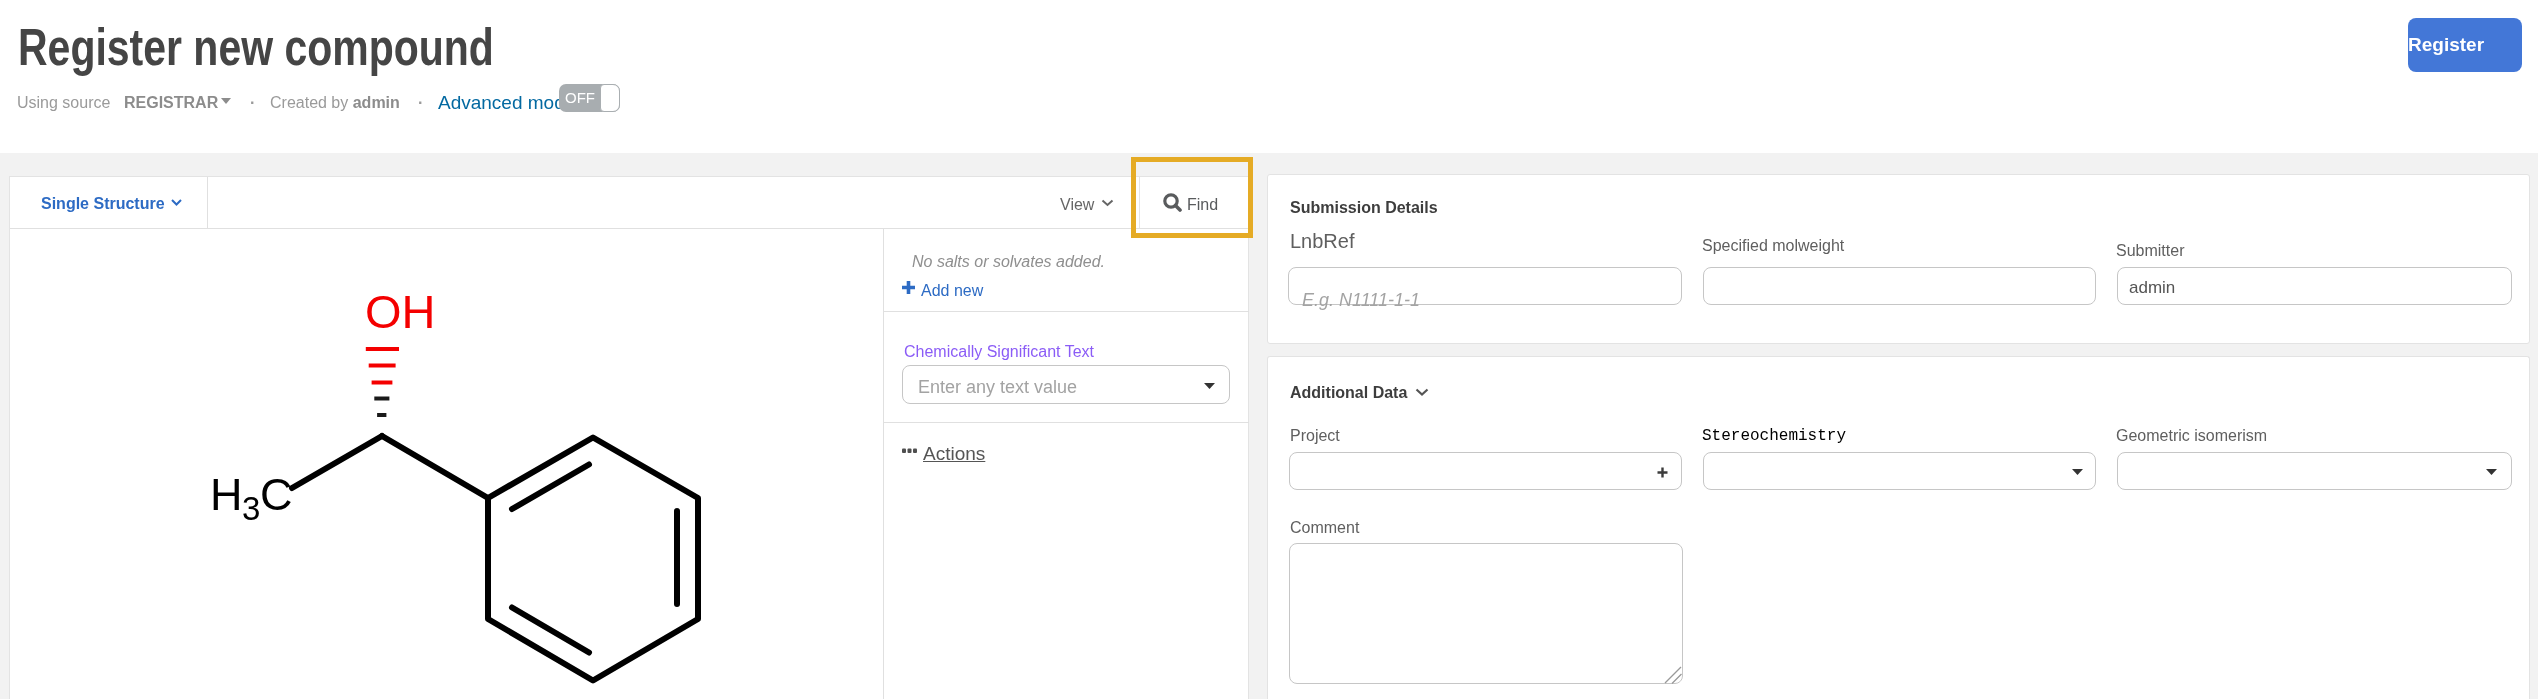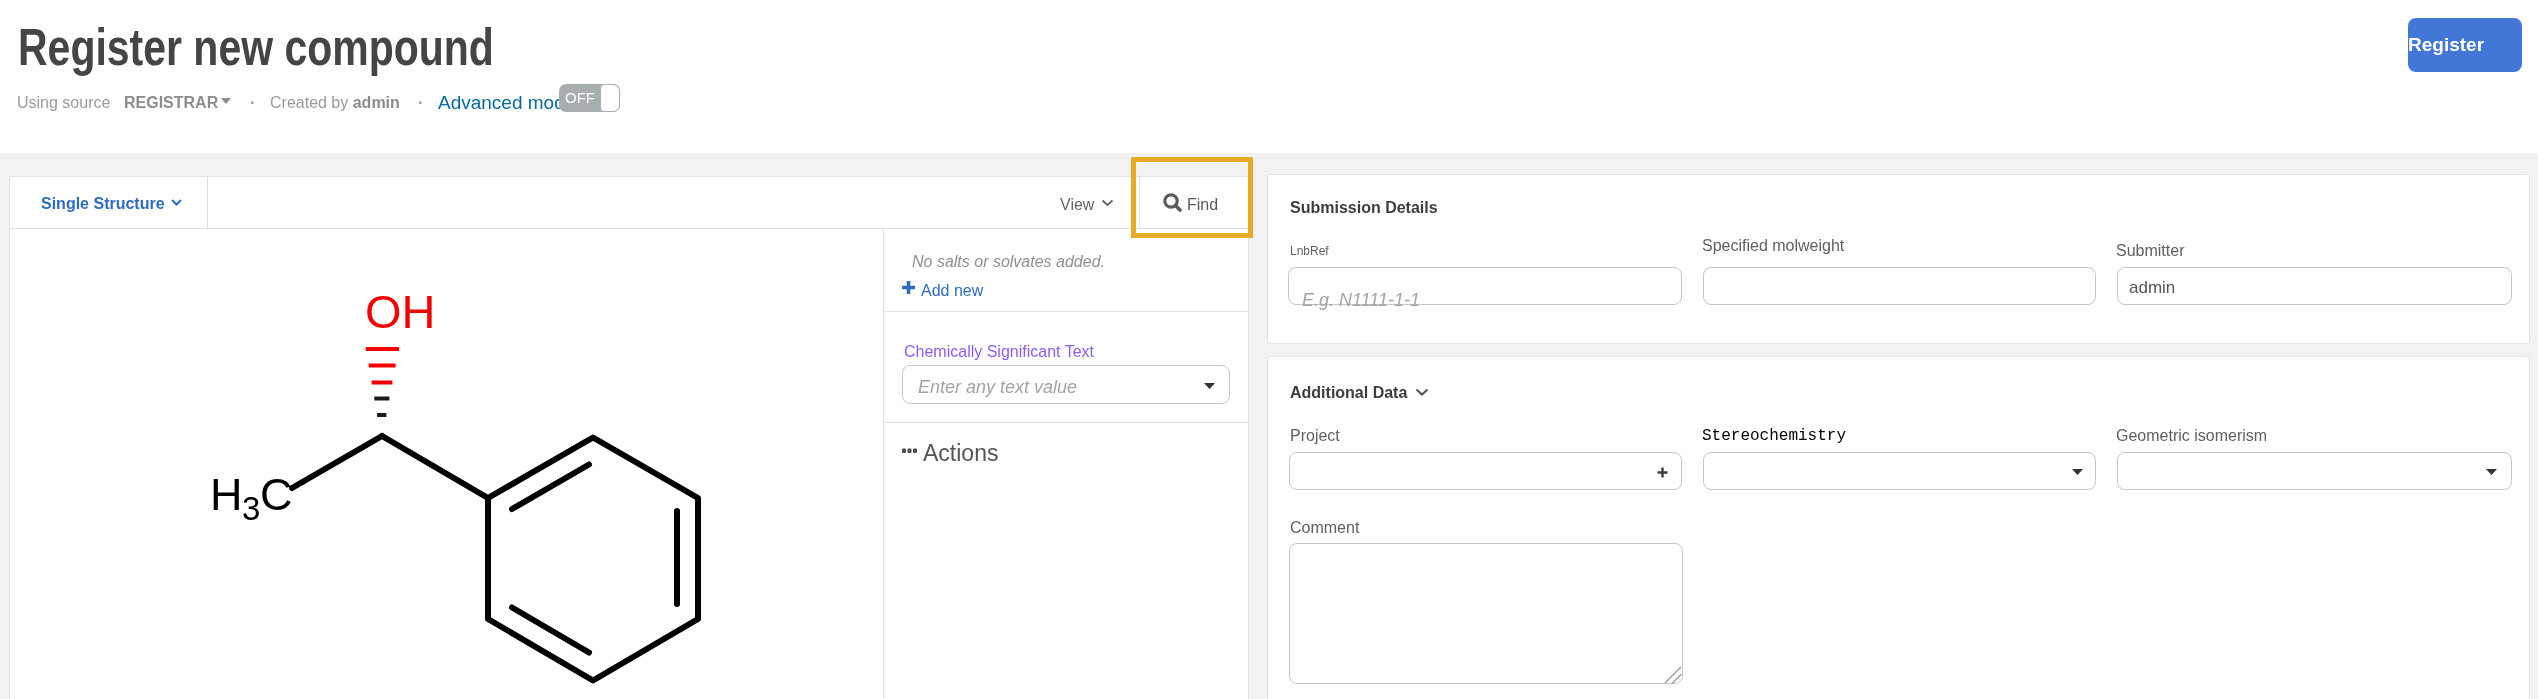--- a/index.html
+++ b/index.html
@@ -56,32 +56,32 @@
 <div class="abs" style="left:883px;top:229px;width:1px;height:470px;background:#e0e0e0;"></div>
 <div class="txt" style="left:904px;top:253.5px;font-size:16px;line-height:16px;font-style:italic;color:#8f8f8f;margin-left:8px;">No salts or solvates added.</div>
 <svg class="abs" style="left:901px;top:280px;" width="15" height="15" viewBox="0 0 15 15">
     <path d="M7.5 1 V14 M1 7.5 H14" stroke="#2d6bc4" stroke-width="3.6"></path>
   </svg>
 <div class="txt" style="left:921px;top:282.5px;font-size:16px;line-height:16px;color:#2d6bc4;">Add new</div>
 <div class="abs" style="left:884px;top:311px;width:365px;height:1px;background:#e0e0e0;"></div>
 
 <div class="txt" style="left:904px;top:343.5px;font-size:16px;line-height:16px;color:#8b5cf6;">Chemically Significant Text</div>
 <div class="abs" style="left:902px;top:365px;width:328px;height:39px;border:1px solid #c6c6c6;border-radius:8px;background:#fff;"></div>
-<div class="txt" style="left:918px;top:377.5px;font-size:18px;line-height:18px;font-style:italic;color:#a3a3a3;">Enter any text value</div>
+<div class="txt" style="left:918px;top:377.5px;font-size:18px;line-height:18px;color:#a3a3a3;">Enter any text value</div>
 <svg class="abs" style="left:1204px;top:382.5px;" width="11" height="6" viewBox="0 0 11 6">
     <path d="M0 0 L11 0 L5.5 6 Z" fill="#333"></path>
   </svg>
 <div class="abs" style="left:884px;top:422px;width:365px;height:1px;background:#e0e0e0;"></div>
 
 <svg class="abs" style="left:902px;top:448px;" width="16" height="6" viewBox="0 0 16 6">
     <rect x="0" y="0.5" width="4" height="4.5" rx="1" fill="#4f4f4f"></rect>
     <rect x="5.5" y="0.5" width="4" height="4.5" rx="1" fill="#4f4f4f"></rect>
     <rect x="11" y="0.5" width="4" height="4.5" rx="1" fill="#4f4f4f"></rect>
   </svg>
-<div class="txt" style="left:923px;top:444px;font-size:23px;line-height:19px;color:#555;">Actions</div>
+<div class="txt" style="left:923px;top:444px;font-size:19px;line-height:19px;color:#555;text-decoration:underline;">Actions</div>
 
 <svg class="abs" style="left:0;top:0;" width="2538" height="699" viewBox="0 0 2538 699">
   <g stroke="#000" stroke-width="6" fill="none" stroke-linecap="round">
     <path d="M382 436 L292 488"></path>
     <path d="M382 436 L488 498"></path>
     <path d="M488 498 L593 437.5 L698 498 L698 619 L593 680.5 L488 619 Z" stroke-linejoin="round"></path>
     <path d="M512 509 L589 464.5"></path>
     <path d="M677 511 L677 604"></path>
     <path d="M512 607.5 L589 652.5"></path>
   </g>
@@ -93,21 +93,21 @@
     <path d="M377.1 415 L386.4 415" stroke="#1a1a1a"></path>
   </g>
   <text x="365" y="328" font-family="Liberation Sans, sans-serif" font-size="47" fill="#f40000">OH</text>
   <text x="210" y="510" font-family="Liberation Sans, sans-serif" font-size="45" fill="#000">H</text>
     <text x="242" y="520" font-family="Liberation Sans, sans-serif" font-size="33" fill="#000">3</text>
     <text x="260" y="510" font-family="Liberation Sans, sans-serif" font-size="45" fill="#000">C</text>
 </svg>
 
 <div class="abs" style="left:1267px;top:174px;width:1263px;height:170px;background:#fff;border:1px solid #e3e3e3;border-radius:3px;"></div>
 <div class="txt" style="left:1290px;top:199.5px;font-size:16px;line-height:16px;font-weight:700;color:#3d3d3d;">Submission Details</div>
-<div class="txt" style="left:1290px;top:243px;font-size:12px;line-height:16px;color:#5f5f5f;">LnbRef</div>
+<div class="txt" style="left:1290px;top:233px;font-size:20px;line-height:16px;color:#5f5f5f;">LnbRef</div>
 <div class="txt" style="left:1702px;top:238px;font-size:16px;line-height:16px;color:#5f5f5f;">Specified molweight</div>
 <div class="txt" style="left:2116px;top:243px;font-size:16px;line-height:16px;color:#5f5f5f;">Submitter</div>
 <div class="abs" style="left:1288px;top:266.5px;width:394px;height:38.5px;border:1px solid #c6c6c6;border-radius:8px;background:#fff;"></div>
 <div class="abs" style="left:1703px;top:266.5px;width:393px;height:38.5px;border:1px solid #c6c6c6;border-radius:8px;background:#fff;"></div>
 <div class="abs" style="left:2117px;top:266.5px;width:395px;height:38.5px;border:1px solid #c6c6c6;border-radius:8px;background:#fff;"></div>
 <div class="txt" style="left:1302px;top:291px;font-size:18px;line-height:18px;font-style:italic;color:#a3a3a3;">E.g. N1111-1-1</div>
 <div class="txt" style="left:2129px;top:278.5px;font-size:17px;line-height:17px;color:#555;">admin</div>
 
 <div class="abs" style="left:1267px;top:356px;width:1263px;height:343px;background:#fff;border:1px solid #e3e3e3;border-top:1px solid #e3e3e3;border-bottom:none;border-radius:3px 3px 0 0;"></div>
 <div class="txt" style="left:1290px;top:384.5px;font-size:16px;line-height:16px;font-weight:700;color:#3d3d3d;">Additional Data</div>

